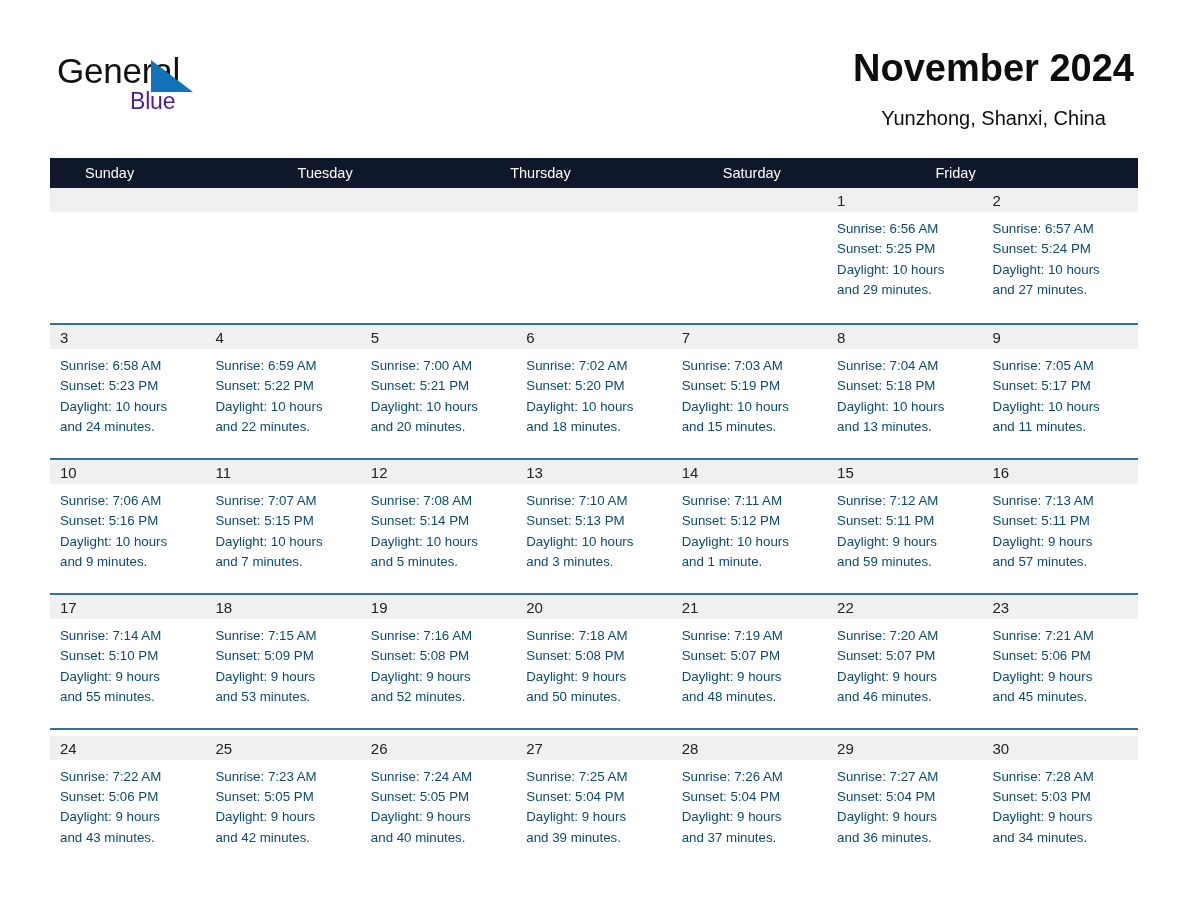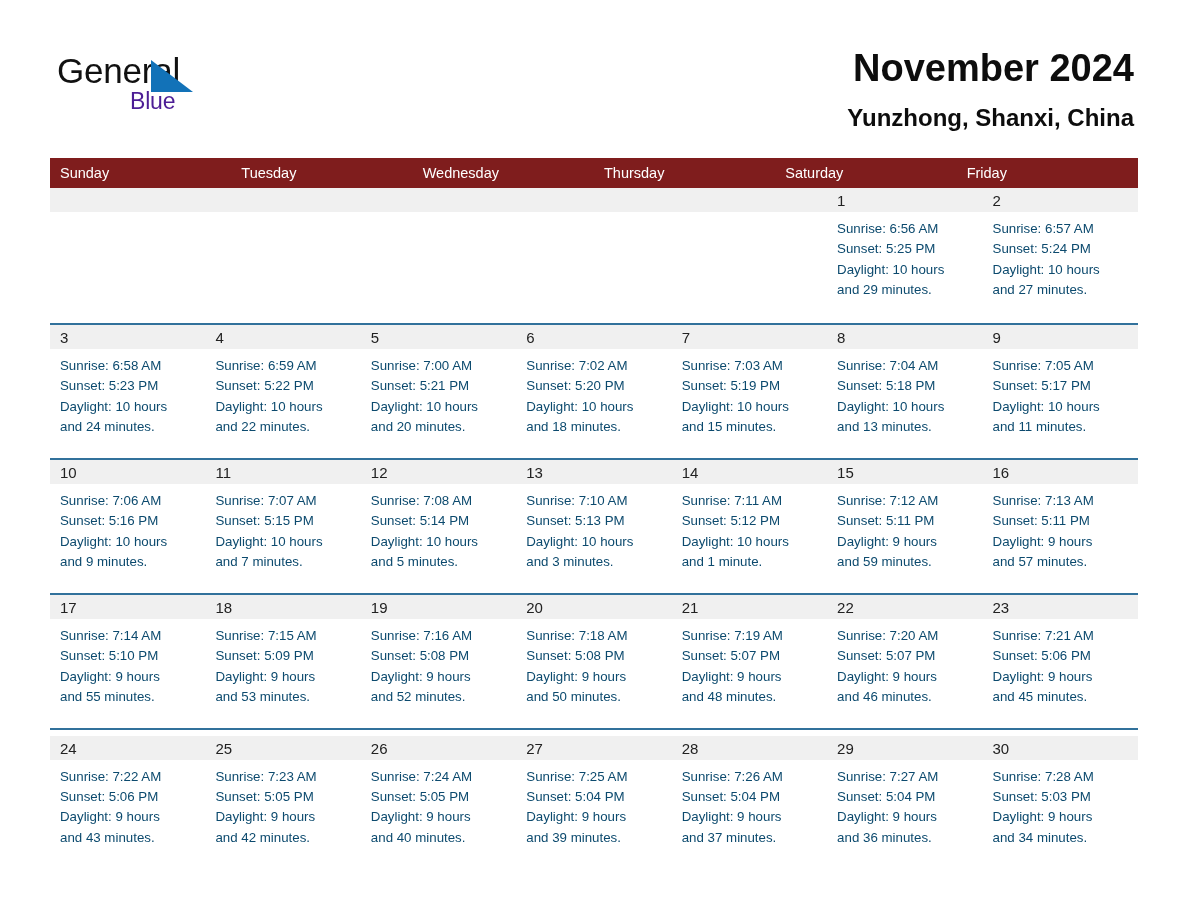--- a/index.html
+++ b/index.html
@@ -73,38 +73,40 @@
   .cal-title {
     font-size: 38px;
     line-height: 48px;
     font-weight: 700;
     color: #0d0d0d;
     letter-spacing: 0px;
     white-space: nowrap;
   }
   .cal-subtitle {
     margin-top: 12px;
-    font-size: 24px;
+    font-size: 20px;
     line-height: 28px;
-    font-weight: 700;
+    font-weight: 400;
     color: #0d0d0d;
     white-space: nowrap;
+    text-align: center;
   }
 
   
   .calendar {
     position: absolute;
     left: 50px;
     top: 158px;
     width: 1088px;
   }
   .dow-row {
     display: flex;
-    background: #7f1d1d;
+    background: #0f172a;
     height: 30px;
+    padding-left: 25px;
   }
   .dow {
     flex: 1 1 0;
     box-sizing: border-box;
     color: #ffffff;
     font-size: 14.5px;
     line-height: 30px;
     padding-left: 10px;
     white-space: nowrap;
     overflow: hidden;
@@ -179,21 +181,20 @@
       <div class="cal-subtitle">Yunzhong, Shanxi, China</div>
     </div>
 
   </div>
 
   <div class="calendar">
 
     <div class="dow-row">
       <div class="dow">Sunday</div>
       <div class="dow">Tuesday</div>
-      <div class="dow">Wednesday</div>
       <div class="dow">Thursday</div>
       <div class="dow">Saturday</div>
       <div class="dow">Friday</div>
     </div>
 
     <div id="weeks-container">
         <div class="week-row">
           <div class="day-cell empty">
             <div class="day-num-band"></div>
           </div>

